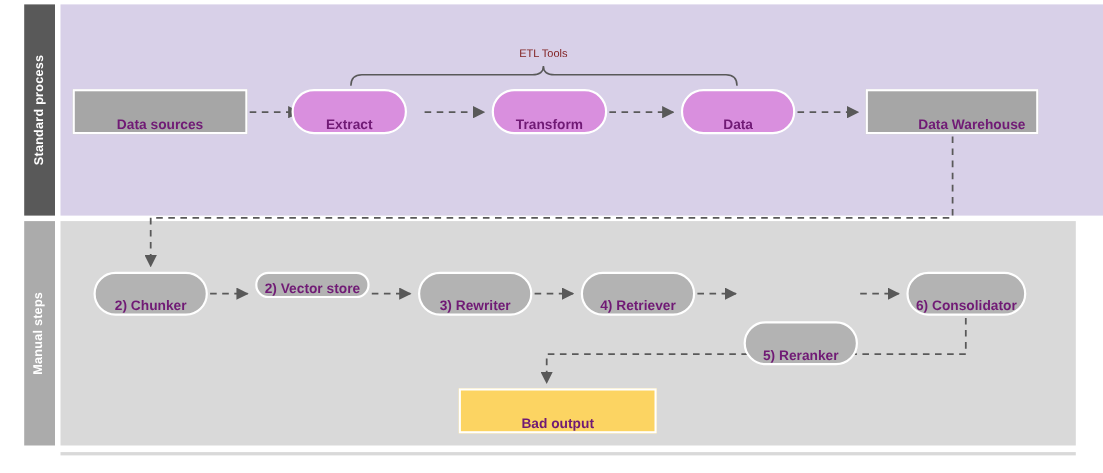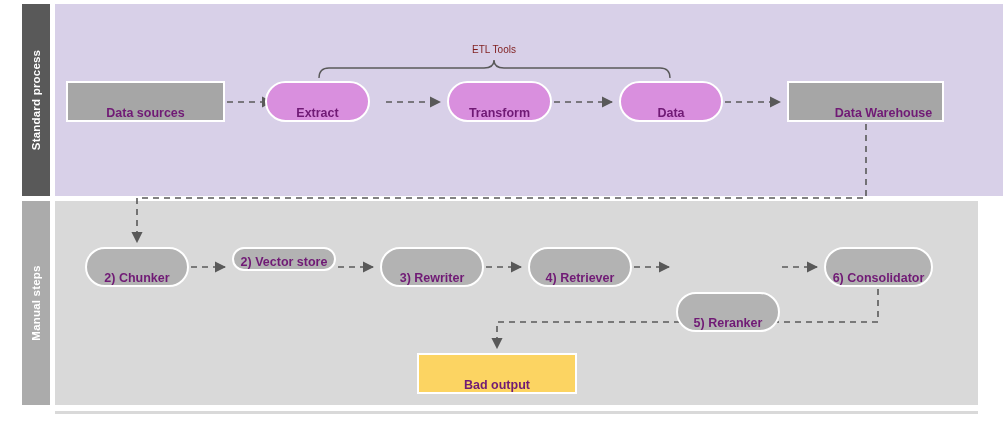--- a/index.html
+++ b/index.html
@@ -42,21 +42,21 @@
   #n-load{left:619px;top:81px;width:104px;height:41px;}
   #n-warehouse{left:787px;top:81px;width:157px;height:41px;padding-left:36px;}
 
   
   #n-chunker{left:85px;top:247px;width:104px;height:40px;}
   #n-vectorstore{left:232px;top:247px;width:104px;height:24px;}
   #n-rewriter{left:380px;top:247px;width:104px;height:40px;}
   #n-retriever{left:528px;top:247px;width:104px;height:40px;}
   #n-reranker{left:676px;top:247px;width:104px;height:40px;margin-top:45px;}
   #n-consolidator{left:824px;top:247px;width:109px;height:40px;}
-  #n-badoutput{left:417px;top:353px;width:160px;height:41px;}
+  #n-badoutput{left:417px;top:353px;width:180px;height:41px;}
 
   
   #etl-label{position:absolute;left:394px;top:44px;width:200px;
              text-align:center;font-size:10px;color:#7f1d1d;font-weight:normal;}
 
   
   #wires{position:absolute;left:0;top:0;width:1003px;height:430px;pointer-events:none;}
 </style>
 </head>
 <body>

